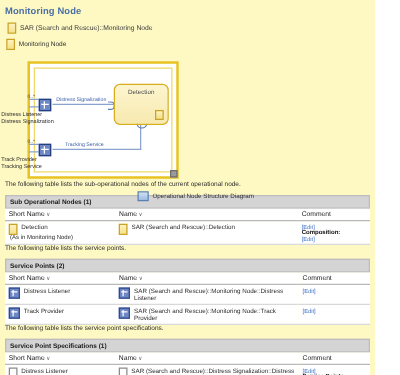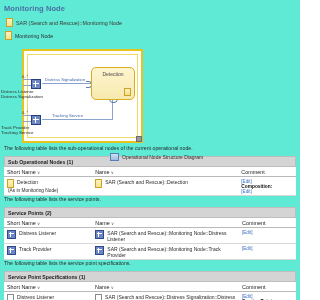--- a/index.html
+++ b/index.html
@@ -2,21 +2,21 @@
 <html><head>
 <meta charset="utf-8">
 <style>
   html, body {
     margin: 0; padding: 0;
     width: 300px; height: 300px;
     background: #ffffff;
     font-family: "Liberation Sans", sans-serif;
     overflow: hidden;
   }
-  .page { position: relative; width: 300px; height: 300px; background: #5eead4; }
+  .page { position: relative; width: 300px; height: 300px; background: #fef9c3; }
 
   .page-title {
     font-size: 7.5px;
     font-weight: bold;
     color: #4a6fa5;
     padding: 4px 0 0 4px;
     letter-spacing: .1px;
   }
 
   .qname-row {

